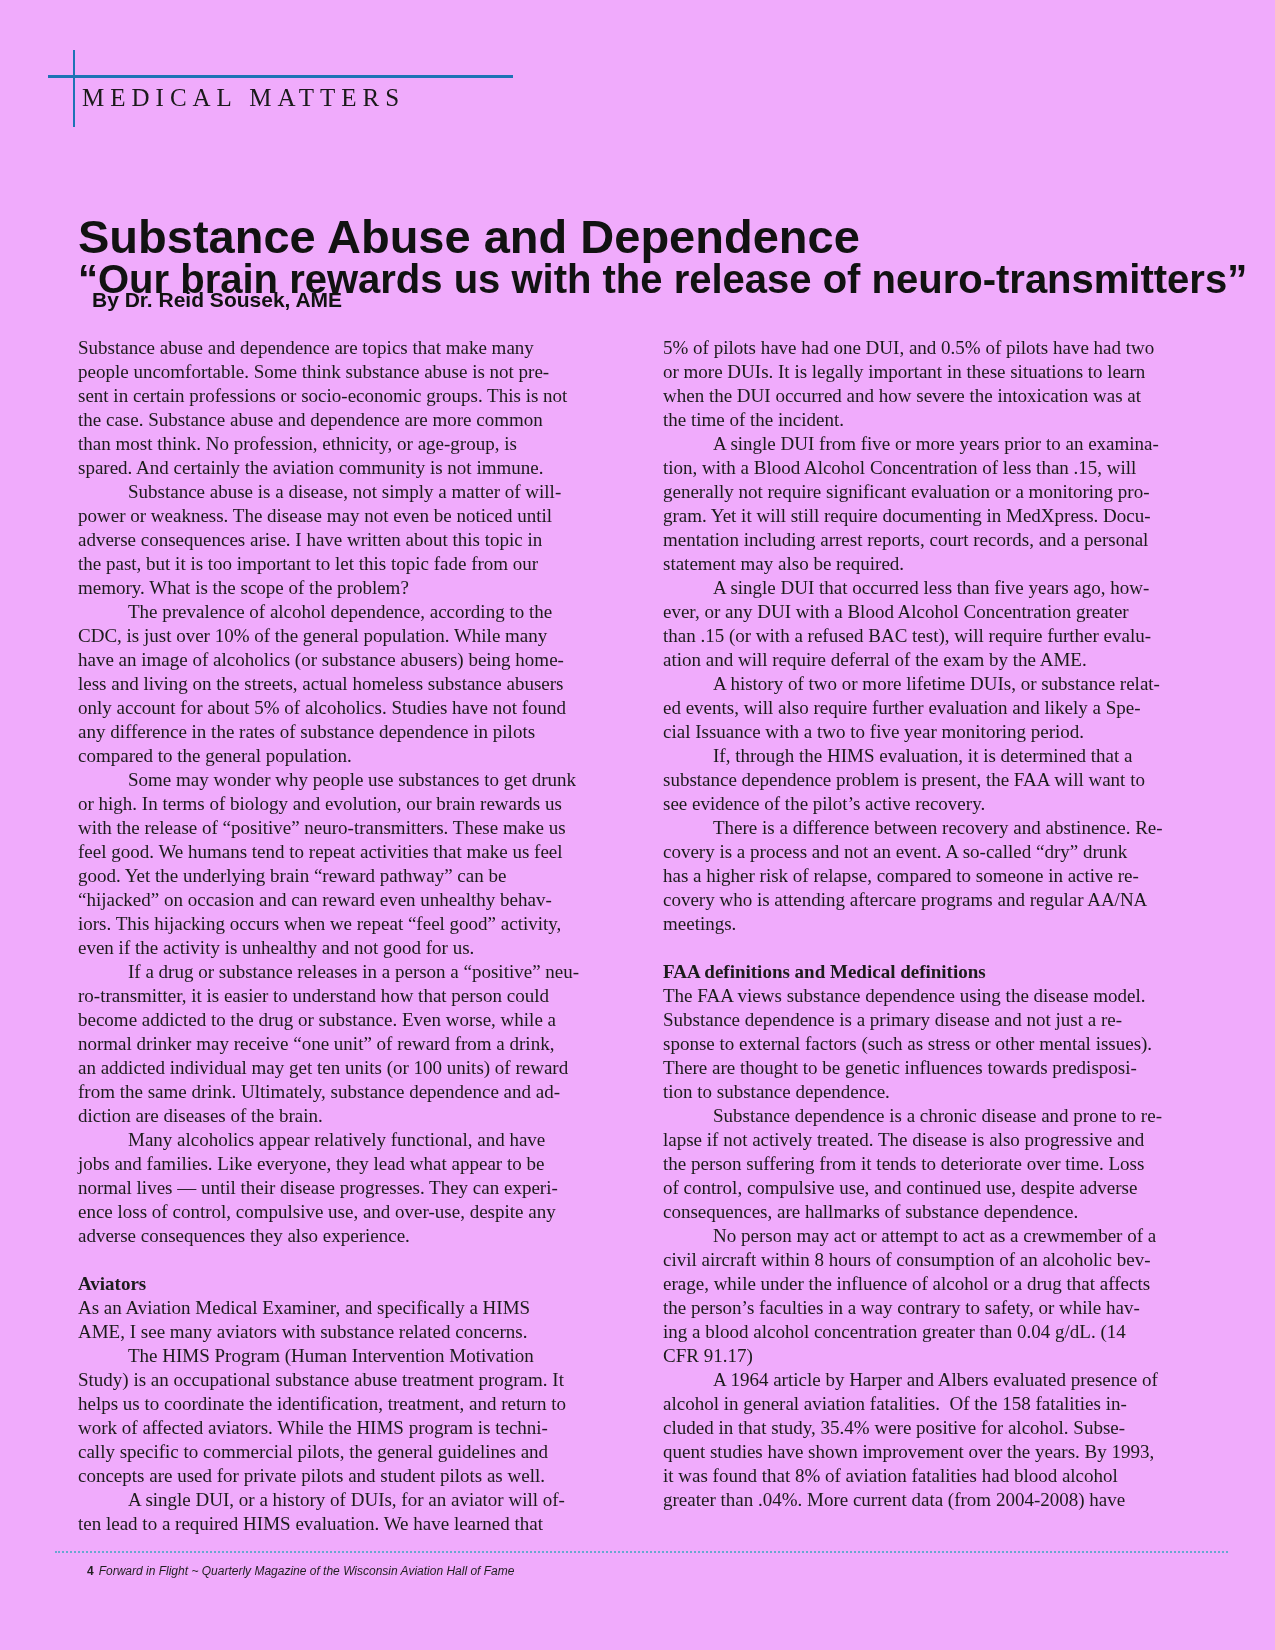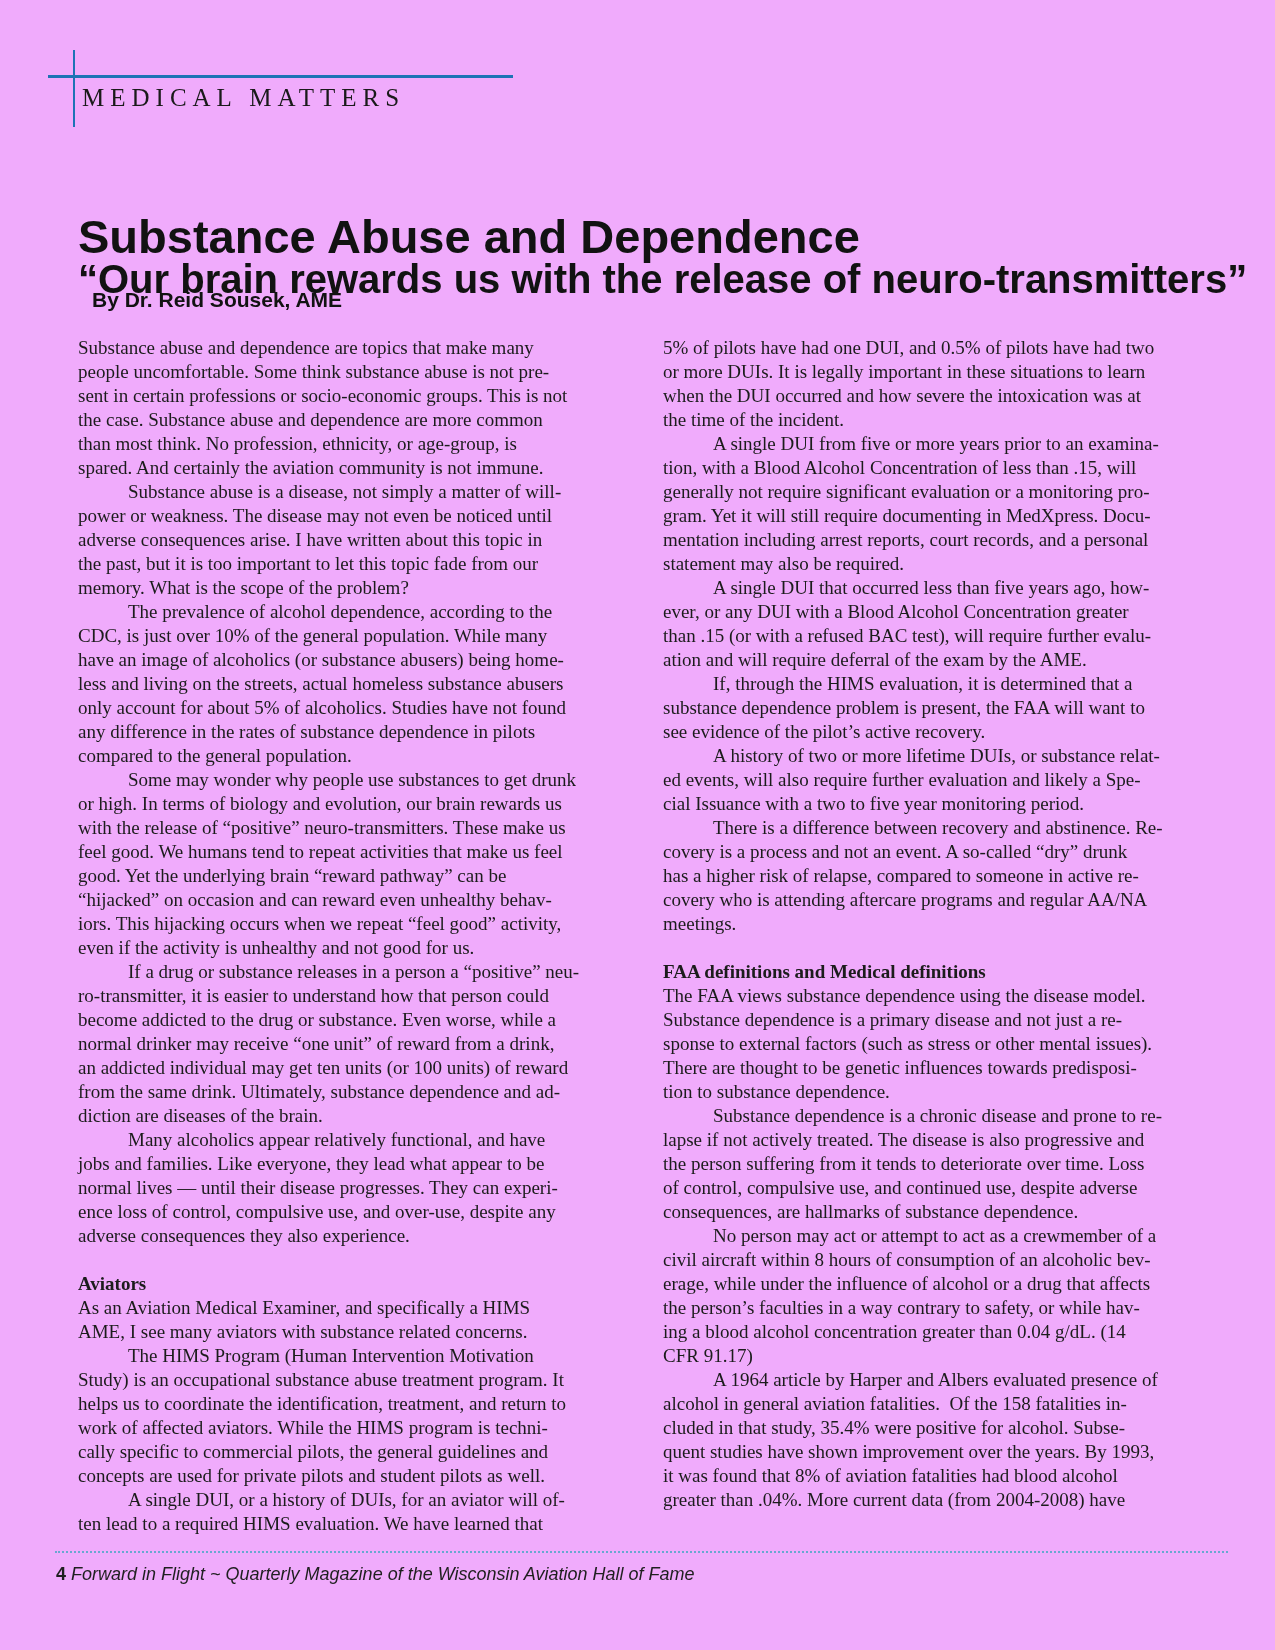--- a/index.html
+++ b/index.html
@@ -59,23 +59,23 @@
     font-size: 19px; line-height: 24px; font-weight: 700;
     font-family: "Liberation Serif", serif;
   }
   
   .footer-rule {
     position: absolute; left: 55px; top: 1551px;
     width: 1173px; height: 0;
     border-top: 2px dotted #6aa7d0;
   }
   .footer {
-    position: absolute; left: 56px; top: 1564px;
-    font-family: "Liberation Sans", sans-serif;
-    font-size: 18px; color: #1f1f1f;
+    position: absolute; left: 87px; top: 1564px;
+    font-family: "Liberation Sans", sans-serif;
+    font-size: 12px; color: #1f1f1f;
   }
   .footer .pageno { font-weight: 700; font-style: normal; }
   .footer .mag { font-style: italic; margin-left: 5px; }
 </style>
 </head>
 <body>
 
 <div class="page">
 
   <div class="mast-vline"></div>
@@ -146,26 +146,26 @@
         <p class="para indent">A single DUI from five or more years prior to an examina-
 tion, with a Blood Alcohol Concentration of less than .15, will
 generally not require significant evaluation or a monitoring pro-
 gram. Yet it will still require documenting in MedXpress. Docu-
 mentation including arrest reports, court records, and a personal
 statement may also be required.</p>
         <p class="para indent">A single DUI that occurred less than five years ago, how-
 ever, or any DUI with a Blood Alcohol Concentration greater
 than .15 (or with a refused BAC test), will require further evalu-
 ation and will require deferral of the exam by the AME.</p>
+        <p class="para indent">A history of two or more lifetime DUIs, or substance relat-
+ed events, will also require further evaluation and likely a Spe-
+cial Issuance with a two to five year monitoring period.</p>
         <p class="para indent">If, through the HIMS evaluation, it is determined that a
 substance dependence problem is present, the FAA will want to
 see evidence of the pilot’s active recovery.</p>
-        <p class="para indent">A history of two or more lifetime DUIs, or substance relat-
-ed events, will also require further evaluation and likely a Spe-
-cial Issuance with a two to five year monitoring period.</p>
         <p class="para indent">There is a difference between recovery and abstinence. Re-
 covery is a process and not an event. A so-called “dry” drunk
 has a higher risk of relapse, compared to someone in active re-
 covery who is attending aftercare programs and regular AA/NA
 meetings.</p>
         <h3 class="subheading">FAA definitions and Medical definitions</h3>
         <p class="para">The FAA views substance dependence using the disease model.
 Substance dependence is a primary disease and not just a re-
 sponse to external factors (such as stress or other mental issues).
 There are thought to be genetic influences towards predisposi-

